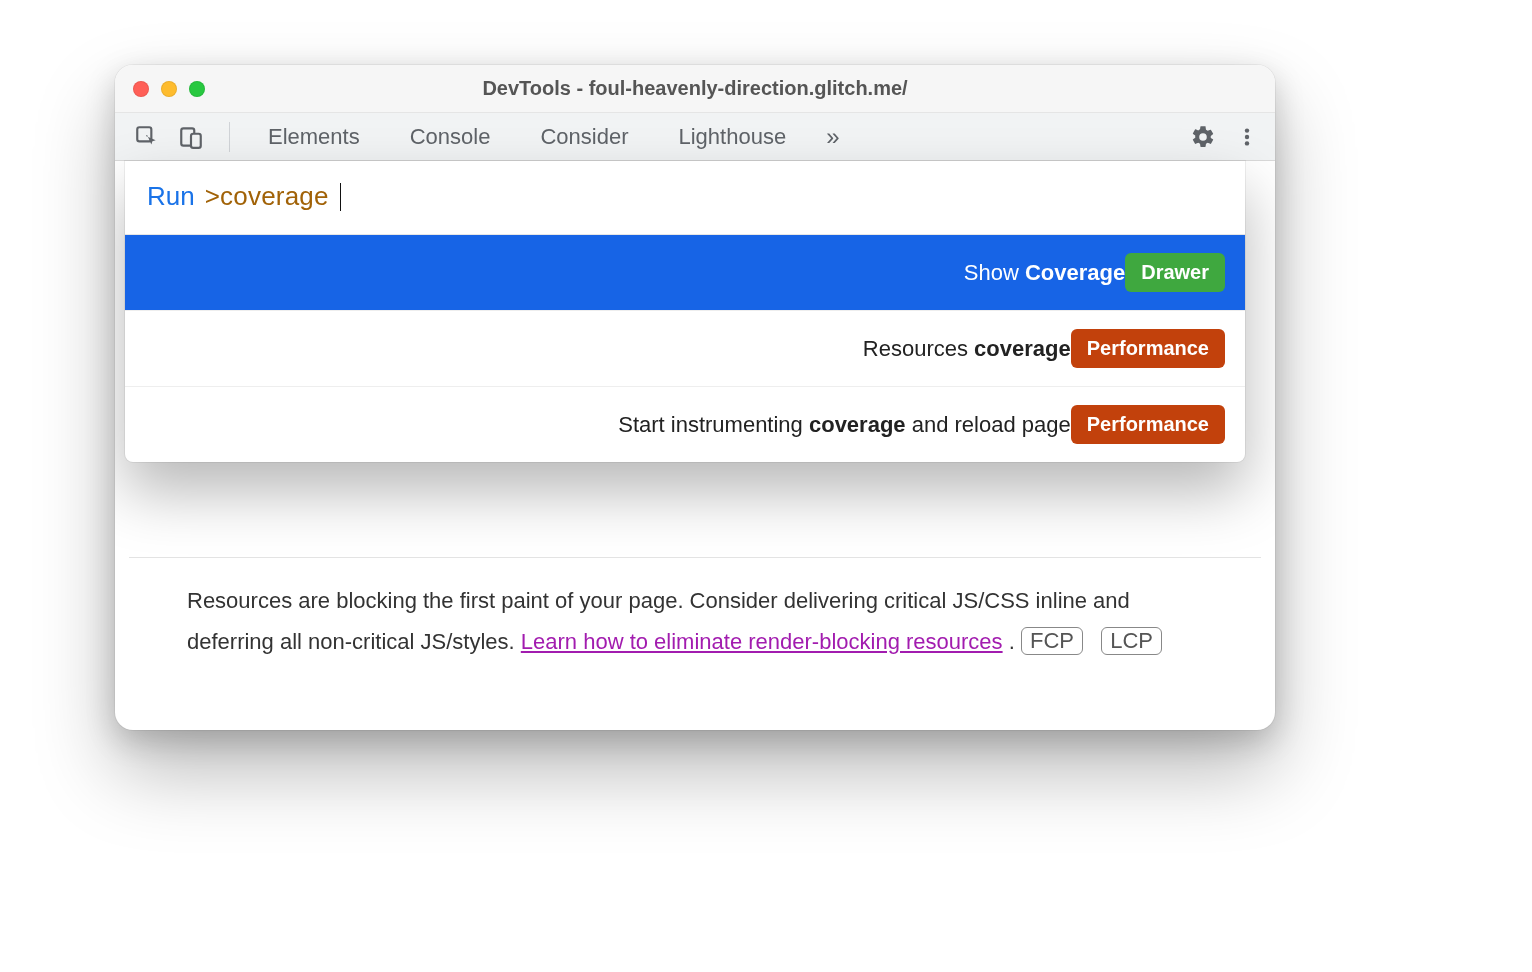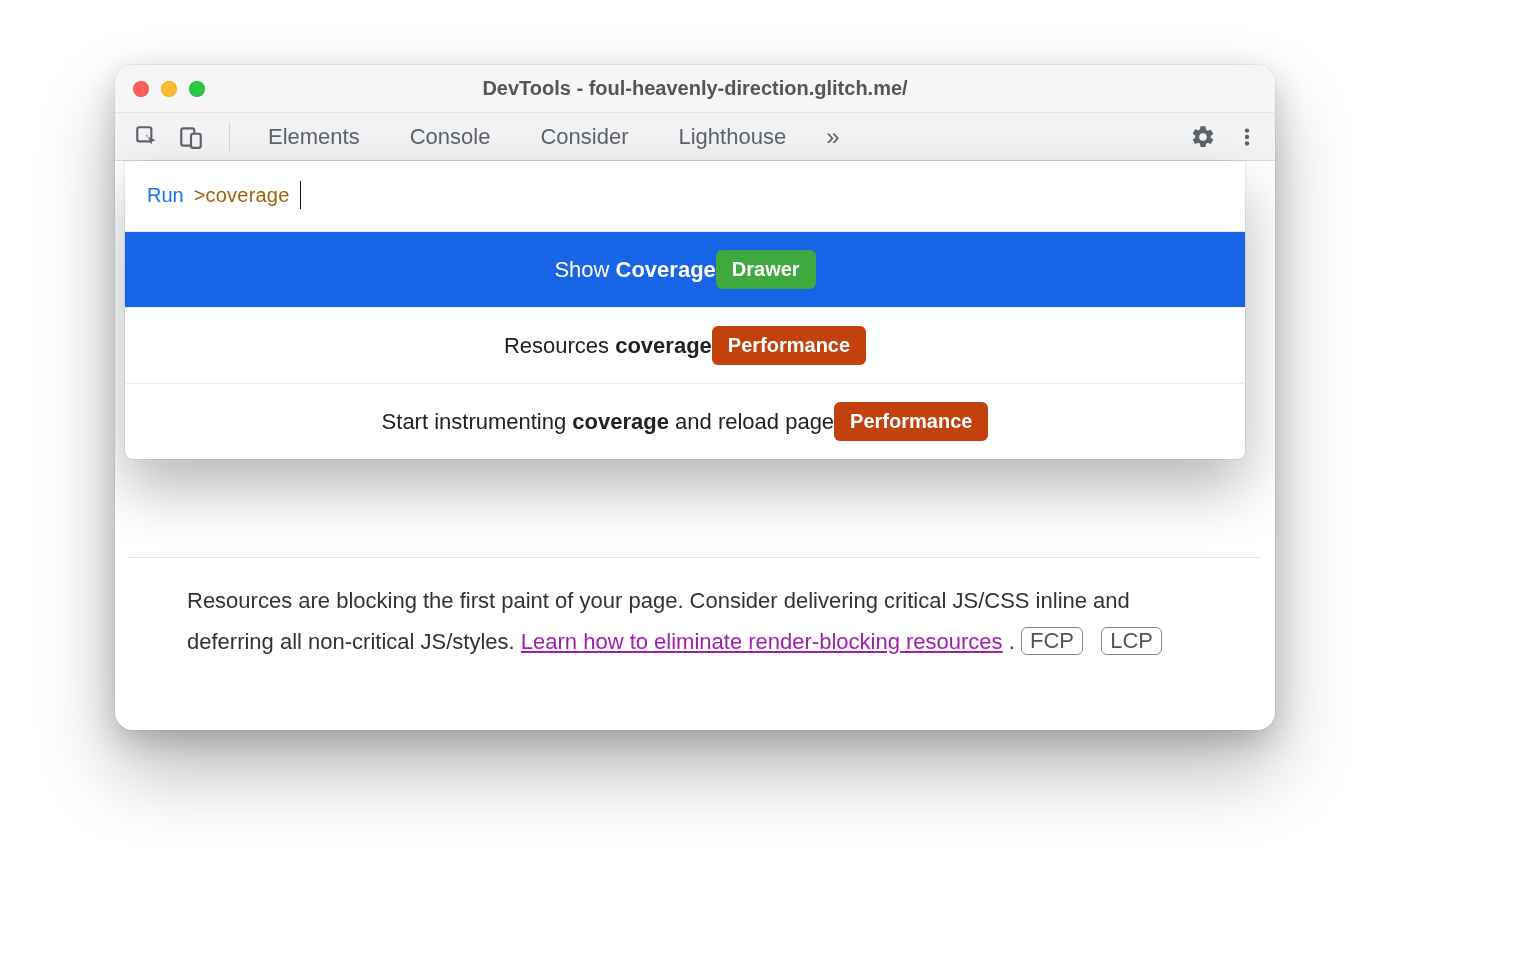--- a/index.html
+++ b/index.html
@@ -80,30 +80,30 @@
   .cmd-panel {
     position: absolute; left: 10px; right: 30px; top: 0;
     background: #fff;
     border-radius: 0 0 8px 8px;
     box-shadow: 0 30px 60px rgba(0,0,0,.28), 0 0 0 1px rgba(0,0,0,.06);
     overflow: hidden;
   }
   .cmd-input-row {
     display: flex; align-items: center; gap: 10px;
     padding: 20px 38px 22px 22px;
-    font-size: 20px;
+    font-size: 26px;
   }
   .run-label { color: #1a73e8; }
   .cmd-text { color: #a16207; letter-spacing: .2px; }
   .caret { display:inline-block; width:1px; height:28px; background:#111; margin-left:1px; vertical-align:-4px; animation: blink 1s step-start infinite; }
   @keyframes blink { 50% { opacity: 0; } }
 
   .cmd-list { border-top: 1px solid #e6e6e6; }
   .cmd-item {
-    display: flex; align-items: center; justify-content: center;
+    display: flex; align-items: center; justify-content: flex-end;
     padding: 18px 20px;
     font-size: 22px; color: #222;
     border-top: 1px solid #eee;
   }
   .cmd-item:first-child { border-top: none; }
   .cmd-item.selected { background: #1764e6; color: #fff; }
   .cmd-item .label strong { font-weight: 700; }
   .cmd-item.selected .label strong { color: #fff; }
   .chip {
     color: #fff; border-radius: 6px; padding: 8px 16px; font-size: 20px; font-weight: bold;

